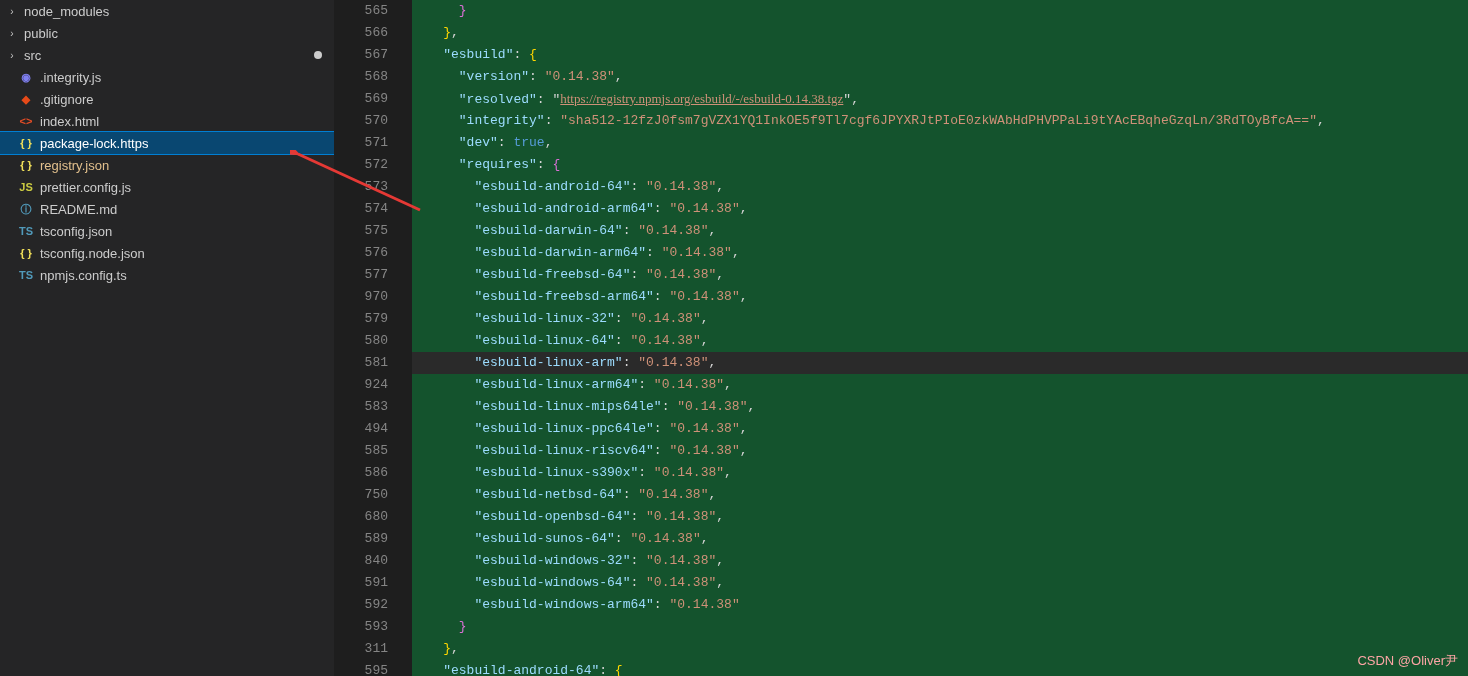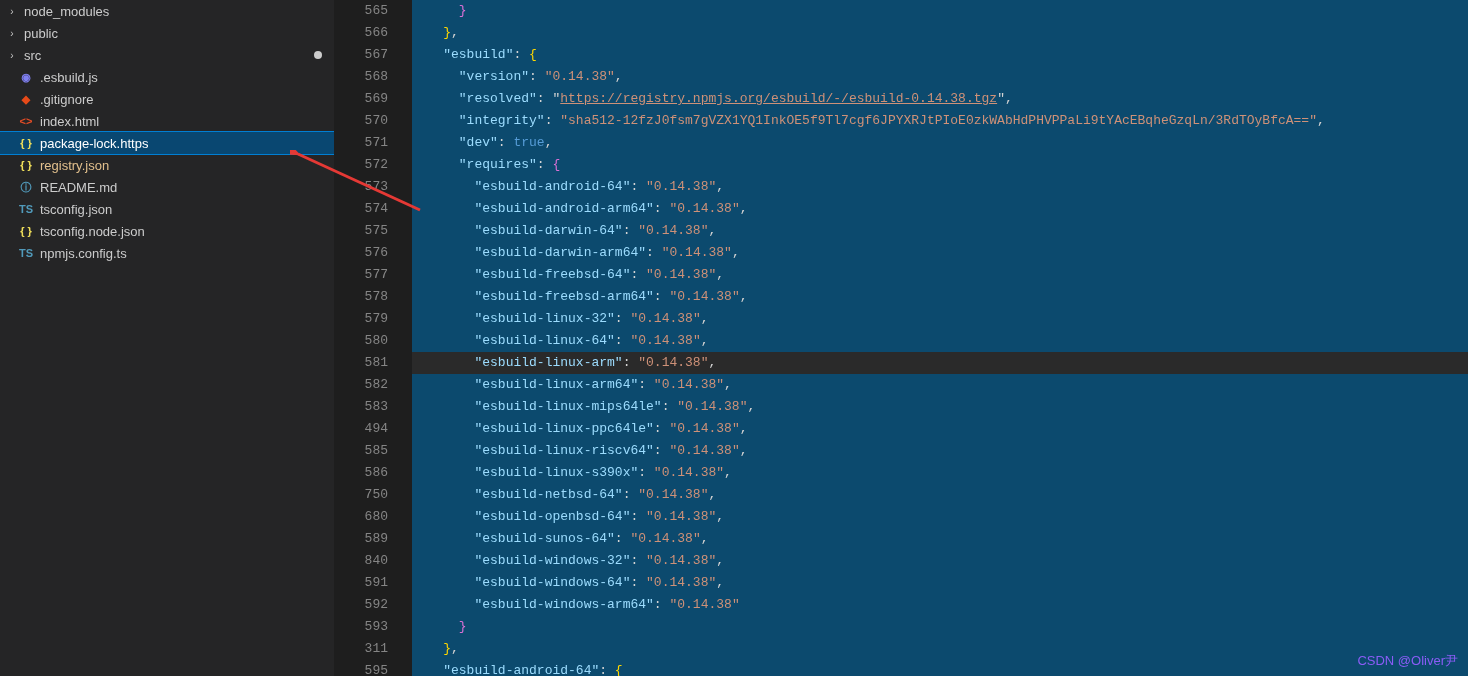--- a/index.html
+++ b/index.html
@@ -56,21 +56,21 @@
 }
 .dot-modified {
   margin-left: auto;
   margin-right: 12px;
   width: 8px; height: 8px;
   border-radius: 50%;
   background: #cccccc;
 }
 .editor {
   flex: 1;
-  background: #0c4a6e;
+  background: #14532d;
   display: flex;
   height: 100%;
   overflow: hidden;
   position: relative;
 }
 .gutter {
   width: 78px;
   text-align: right;
   padding-right: 24px;
   color: #858585;
@@ -91,33 +91,33 @@
   white-space: pre;
   padding-left: 0;
 }
 .code-line.active { background: #2a2a2a; }
 .tok-key { color: #9cdcfe; }
 .tok-str { color: #ce9178; }
 .tok-bool { color: #569cd6; }
 .tok-punc { color: #d4d4d4; }
 .tok-brace { color: #ffd700; }
 .tok-brace2 { color: #da70d6; }
-.tok-link { color: #ce9178; text-decoration: underline; text-decoration-color: #ce9178; }
+.tok-link { color: #ce9178; text-decoration: underline; text-decoration-color: #ce9178; font-family: Liberation Serif, serif; }
 .arrow {
   position: absolute;
   left: 290px;
   top: 150px;
   pointer-events: none;
   z-index: 10;
 }
 .watermark {
   position: absolute;
   right: 10px;
   bottom: 6px;
-  color: #8b5cf6;
+  color: #fca5a5;
   font-family: -apple-system, sans-serif;
   font-size: 13px;
 }
 </style>
 </head>
 <body>
 
 <div class="sidebar" id="sidebar">
     <div class="file-item folder">
       <span class="chevron">›</span>
@@ -127,37 +127,41 @@
       <span class="chevron">›</span>
       <span>public</span>
     </div>
     <div class="file-item folder">
       <span class="chevron">›</span>
       <span>src</span>
       <span class="dot-modified"></span>
     </div>
     <div class="file-item">
       <span class="file-icon" style="color: rgb(128, 128, 242);">◉</span>
-      <span>.esbuild.js</span>
+      <span>.integrity.js</span>
     </div>
     <div class="file-item">
       <span class="file-icon" style="color: rgb(230, 74, 25);">◆</span>
       <span>.gitignore</span>
     </div>
     <div class="file-item">
       <span class="file-icon" style="color: rgb(228, 77, 38);">&lt;&gt;</span>
       <span>index.html</span>
     </div>
     <div class="file-item selected">
       <span class="file-icon" style="color: rgb(241, 224, 90);">{ }</span>
       <span>package-lock.https</span>
     </div>
     <div class="file-item highlight">
       <span class="file-icon" style="color: rgb(241, 224, 90);">{ }</span>
       <span>registry.json</span>
+    </div>
+    <div class="file-item">
+      <span class="file-icon" style="color: rgb(203, 203, 65);">JS</span>
+      <span>prettier.config.js</span>
     </div>
     <div class="file-item">
       <span class="file-icon" style="color: rgb(81, 154, 186);">ⓘ</span>
       <span>README.md</span>
     </div>
     <div class="file-item">
       <span class="file-icon" style="color: rgb(81, 154, 186);">TS</span>
       <span>tsconfig.json</span>
     </div>
     <div class="file-item">
@@ -178,25 +182,25 @@
       <div class="ln">568</div>
       <div class="ln">569</div>
       <div class="ln">570</div>
       <div class="ln">571</div>
       <div class="ln">572</div>
       <div class="ln">573</div>
       <div class="ln">574</div>
       <div class="ln">575</div>
       <div class="ln">576</div>
       <div class="ln">577</div>
-      <div class="ln">578</div>
+      <div class="ln">970</div>
       <div class="ln">579</div>
       <div class="ln">580</div>
       <div class="ln">581</div>
-      <div class="ln">582</div>
+      <div class="ln">924</div>
       <div class="ln">583</div>
       <div class="ln">494</div>
       <div class="ln">585</div>
       <div class="ln">586</div>
       <div class="ln">750</div>
       <div class="ln">680</div>
       <div class="ln">589</div>
       <div class="ln">840</div>
       <div class="ln">591</div>
       <div class="ln">592</div>

